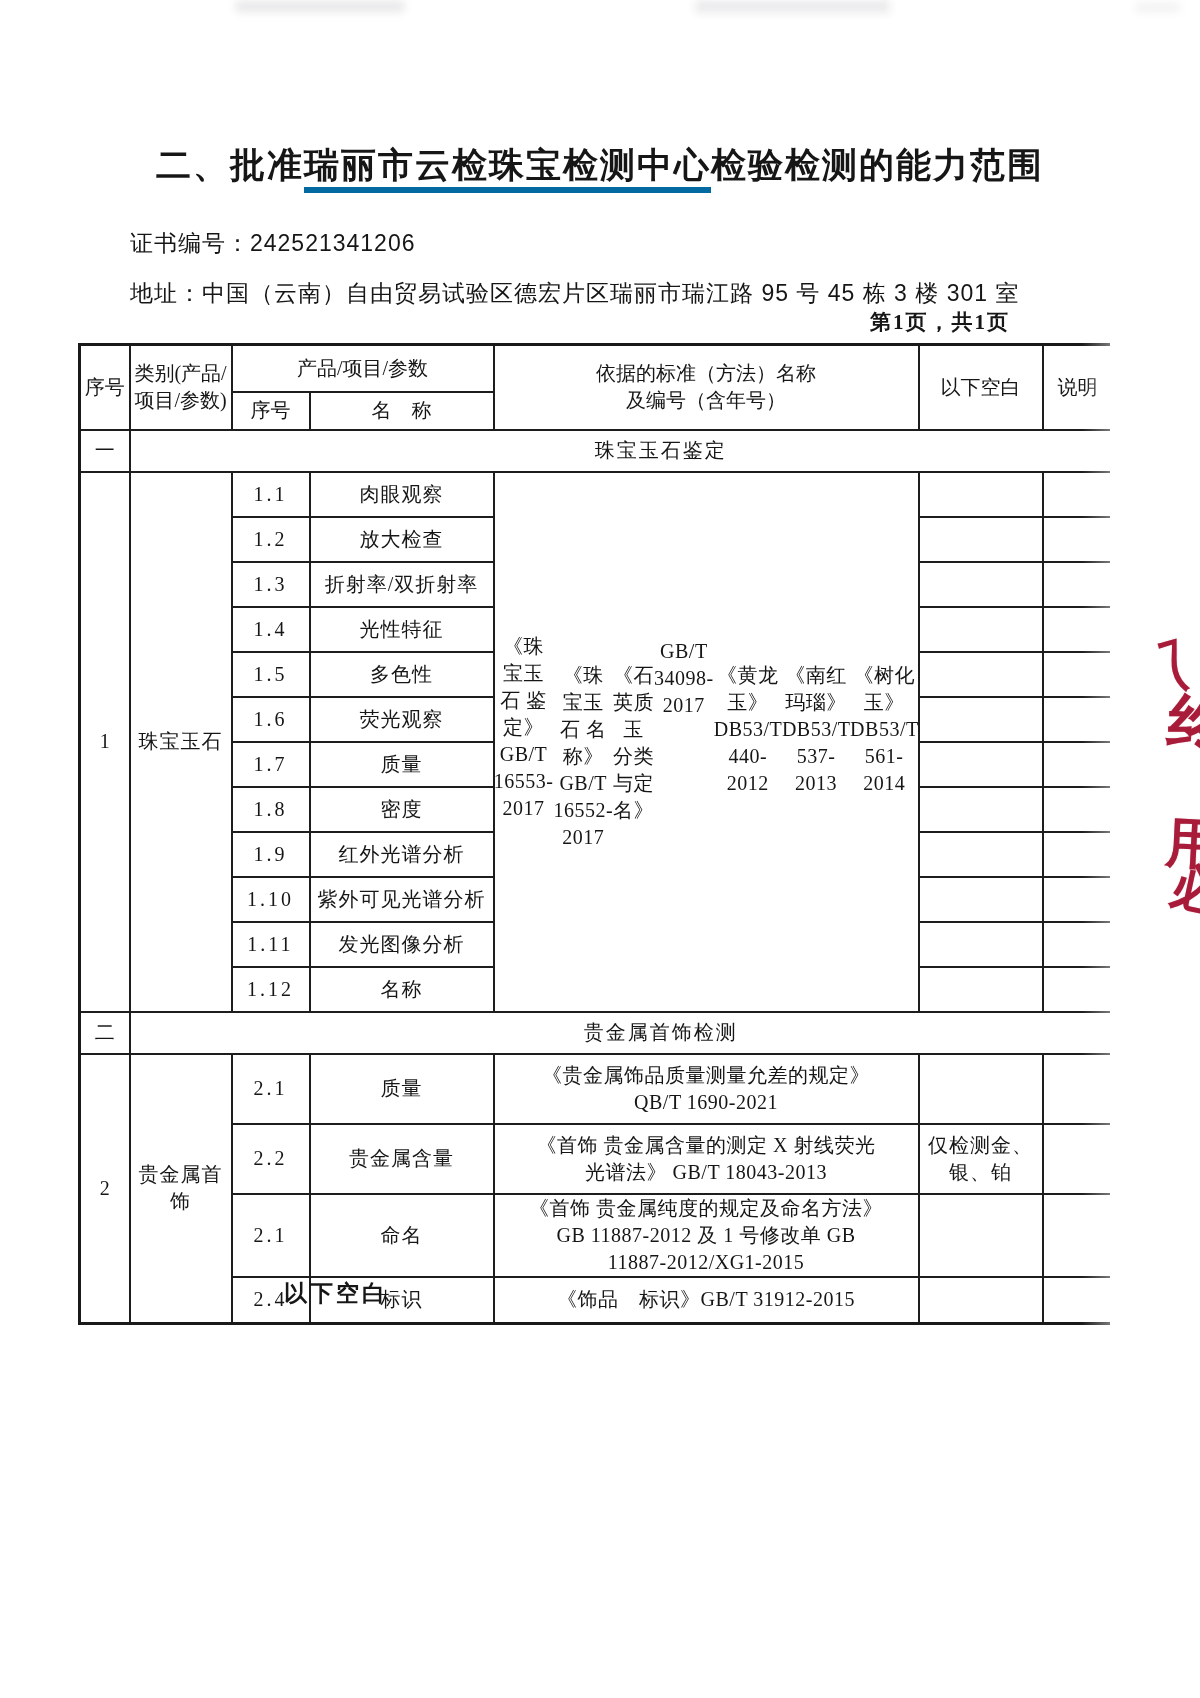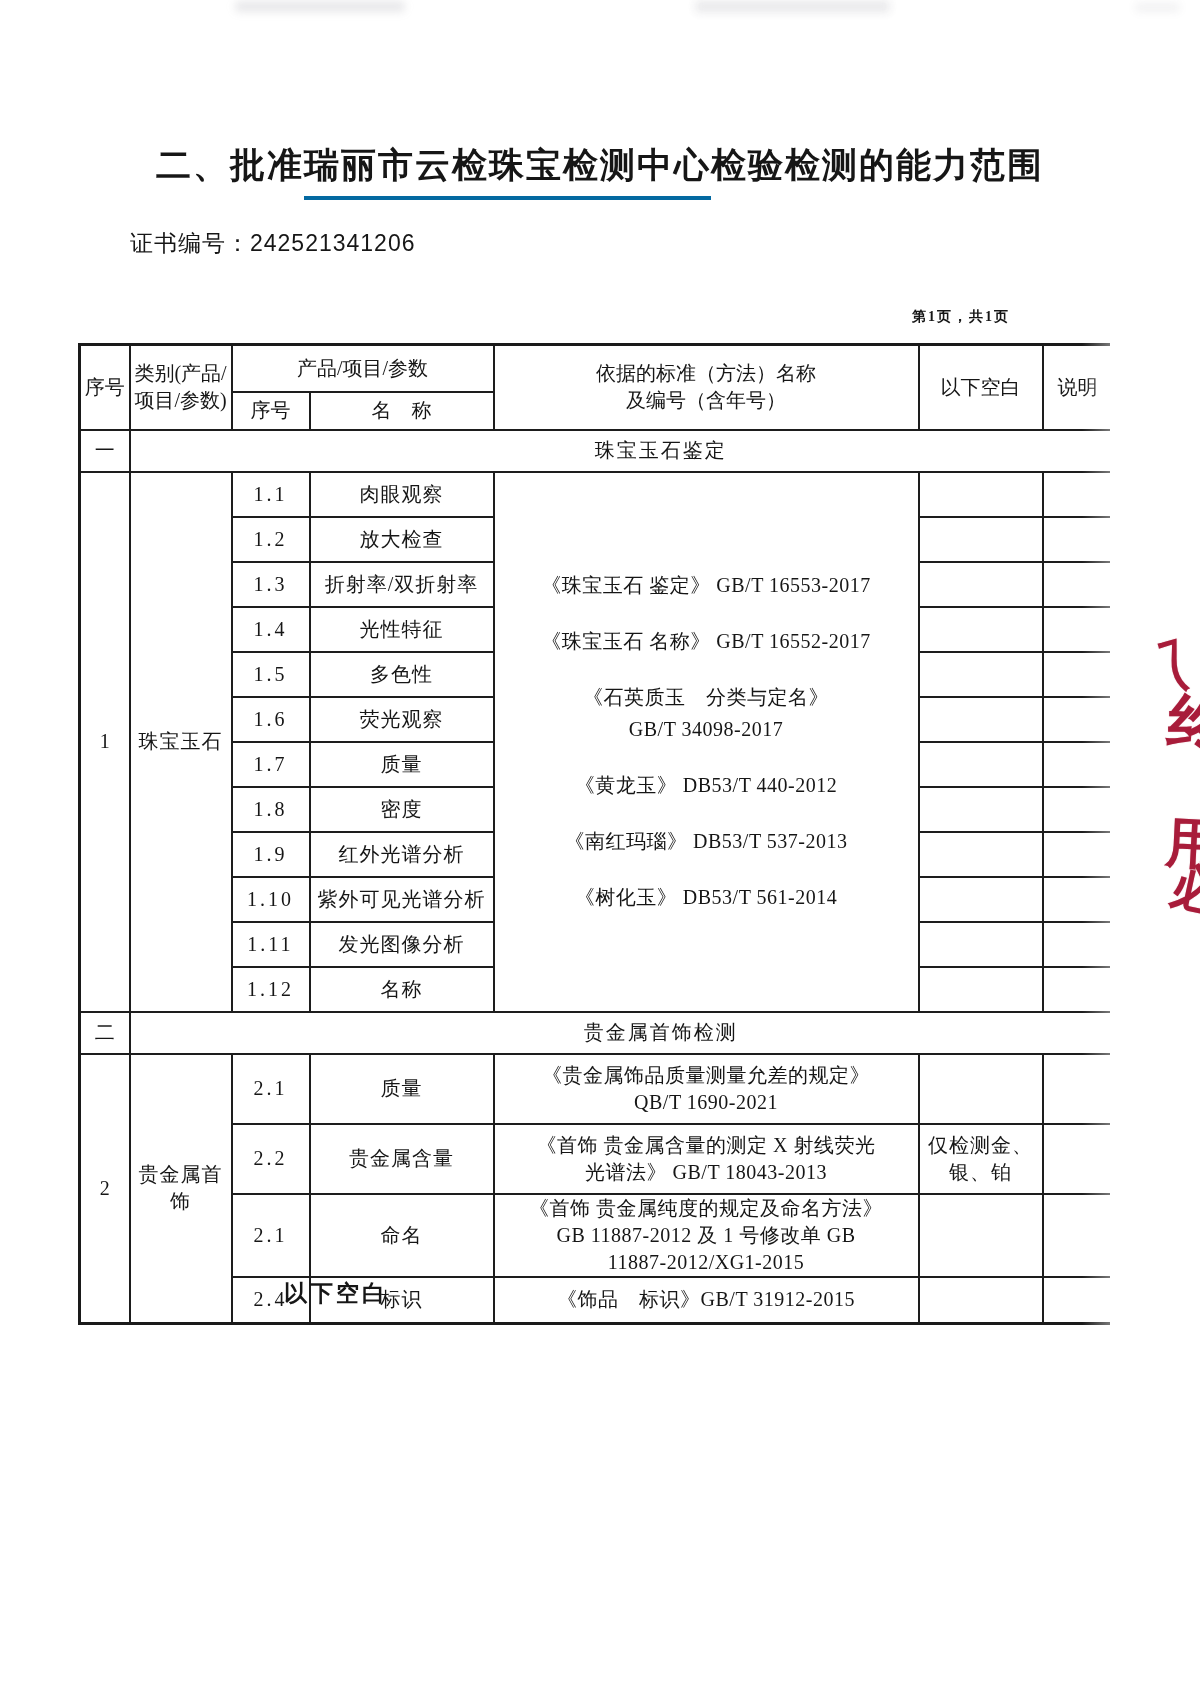--- a/index.html
+++ b/index.html
@@ -12,46 +12,46 @@
   .smudge{position:absolute;background:rgba(110,115,125,.16);filter:blur(4px);border-radius:4px;}
   .smudge.s1{left:235px;top:1px;width:170px;height:11px;}
   .smudge.s2{left:695px;top:0;width:195px;height:13px;opacity:.9;}
   .smudge.s3{left:1135px;top:3px;width:45px;height:9px;opacity:.6;}
 
   .title{
     position:absolute;left:0;top:142px;width:1200px;text-align:center;
     font-family:"Liberation Sans","DejaVu Sans",sans-serif;
     font-weight:700;font-size:35px;letter-spacing:2px;white-space:nowrap;
   }
-  .title .u{border-bottom:4px solid #0369a1;padding-bottom:12px;}
+  .title .u{border-bottom:6px solid #0369a1;padding-bottom:3px;}
 
   .meta{position:absolute;left:130px;font-family:"Liberation Sans","DejaVu Sans",sans-serif;
         font-weight:400;font-size:23px;letter-spacing:1px;white-space:nowrap;}
   .meta.cert{top:228px;}
   .meta.addr{top:278px;}
-  .pageind{position:absolute;right:190px;top:308px;font-size:14px;font-weight:600;letter-spacing:2px;}
+  .pageind{position:absolute;right:190px;top:308px;font-size:21px;font-weight:600;letter-spacing:2px;}
 
   .tablewrap{position:absolute;left:78px;top:343px;width:1032px;height:982px;overflow:hidden;}
   table.cap{border-collapse:collapse;table-layout:fixed;width:1113px;border:3px solid #1a1a1a;}
   table.cap td,table.cap th{
     border:2px solid #1d1d1d;vertical-align:middle;text-align:center;
     font-size:20px;font-weight:400;padding:0;line-height:1.35;
   }
   th.wrapcell{word-break:break-all;padding:2px 6px;line-height:1.4;}
   .prewrap{white-space:pre-line;}
   .r-h1{height:47px}.r-h2{height:38px}
   .r-sec{height:42px}
   .r-item{height:45px}
   .r-21{height:70px}.r-22{height:70px}.r-23{height:83px}.r-24{height:47px}
   td.sec-title{text-align:left;padding-left:20px;letter-spacing:2px;font-size:21px;}
   td.cat{letter-spacing:1px;word-break:break-all;padding:0 10px;margin-left:20px;}
   .item-id{letter-spacing:3px;}
   .item-name{letter-spacing:1px;border-radius:21px;}
   td.stdcell{font-size:19px;letter-spacing:.5px;padding:4px 6px;}
-  .stds{display:flex;flex-direction:column;justify-content:center;height:100%;}
+  .stds{display:flex;flex-direction:row;justify-content:center;height:100%;}
   .std-line{margin-top:29px;}
   .std-line:first-child{margin-top:0;}
   .std-line.tight{margin-top:5px;}
   td.limitcell{text-align:left;padding:4px 10px;line-height:1.55;letter-spacing:1px;}
   td.notecell{background:transparent;}
   .below-blank{position:absolute;left:284px;top:1278px;font-size:23px;font-weight:600;letter-spacing:3px;}
 
   
   .right-fade{position:absolute;left:1082px;top:335px;width:118px;height:998px;
     background:linear-gradient(to right, rgba(255,255,255,0), #ffffff 58%, #ffffff);}
@@ -70,20 +70,21 @@
 <div class="page">
 
   <div class="smudge s1"></div>
   <div class="smudge s2"></div>
   <div class="smudge s3"></div>
 
   <div class="title"><span>二、批准</span><span class="u">瑞丽市云检珠宝检测中心</span><span>检验检测的能力范围</span></div>
 
   <div class="meta cert"><span>证书编号：</span><span>242521341206</span></div>
 
+  <div class="meta addr"><span>地址：</span><span>中国（云南）自由贸易试验区德宏片区瑞丽市瑞江路 95 号 45 栋 3 楼 301 室</span></div>
 
   <div class="pageind">第1页，共1页</div>
 
   <div class="tablewrap">
   <table class="cap">
     <colgroup>
       <col style="width:50px">
           <col style="width:102px">
           <col style="width:78px">
       <col style="width:184px">

